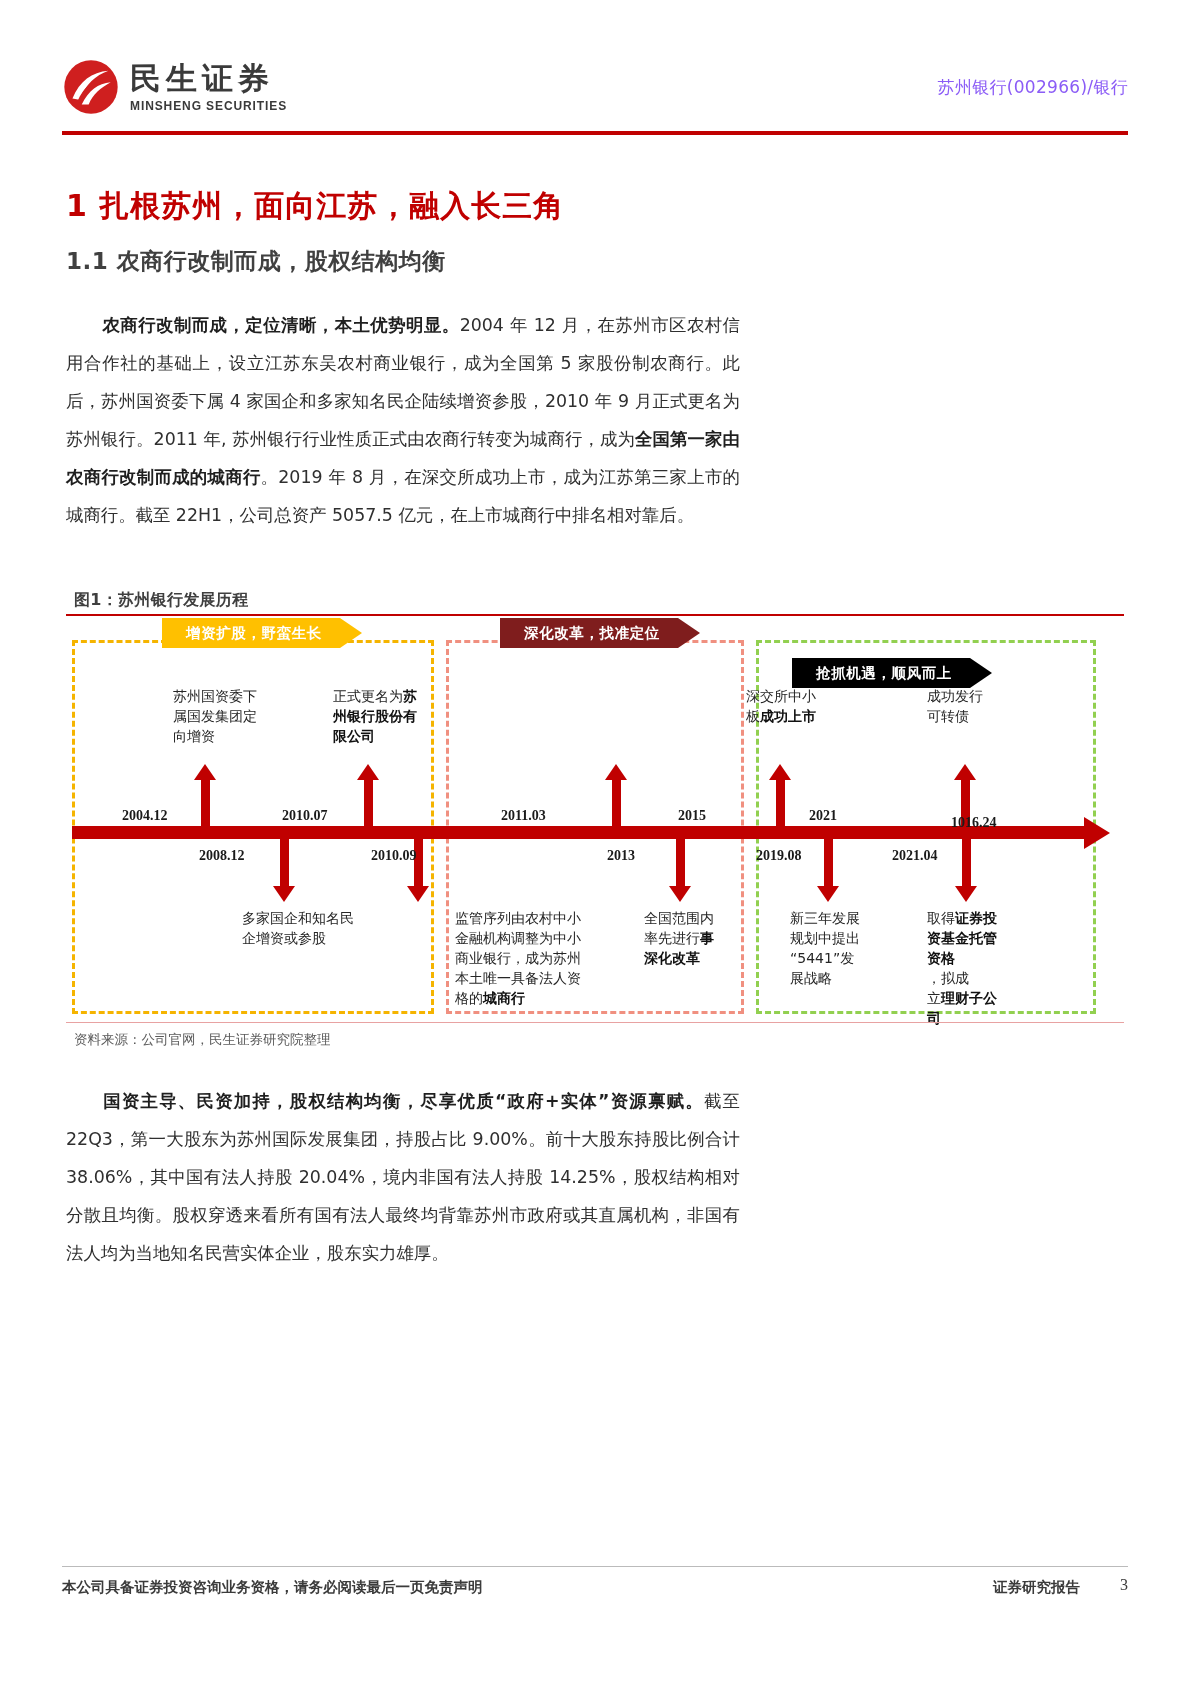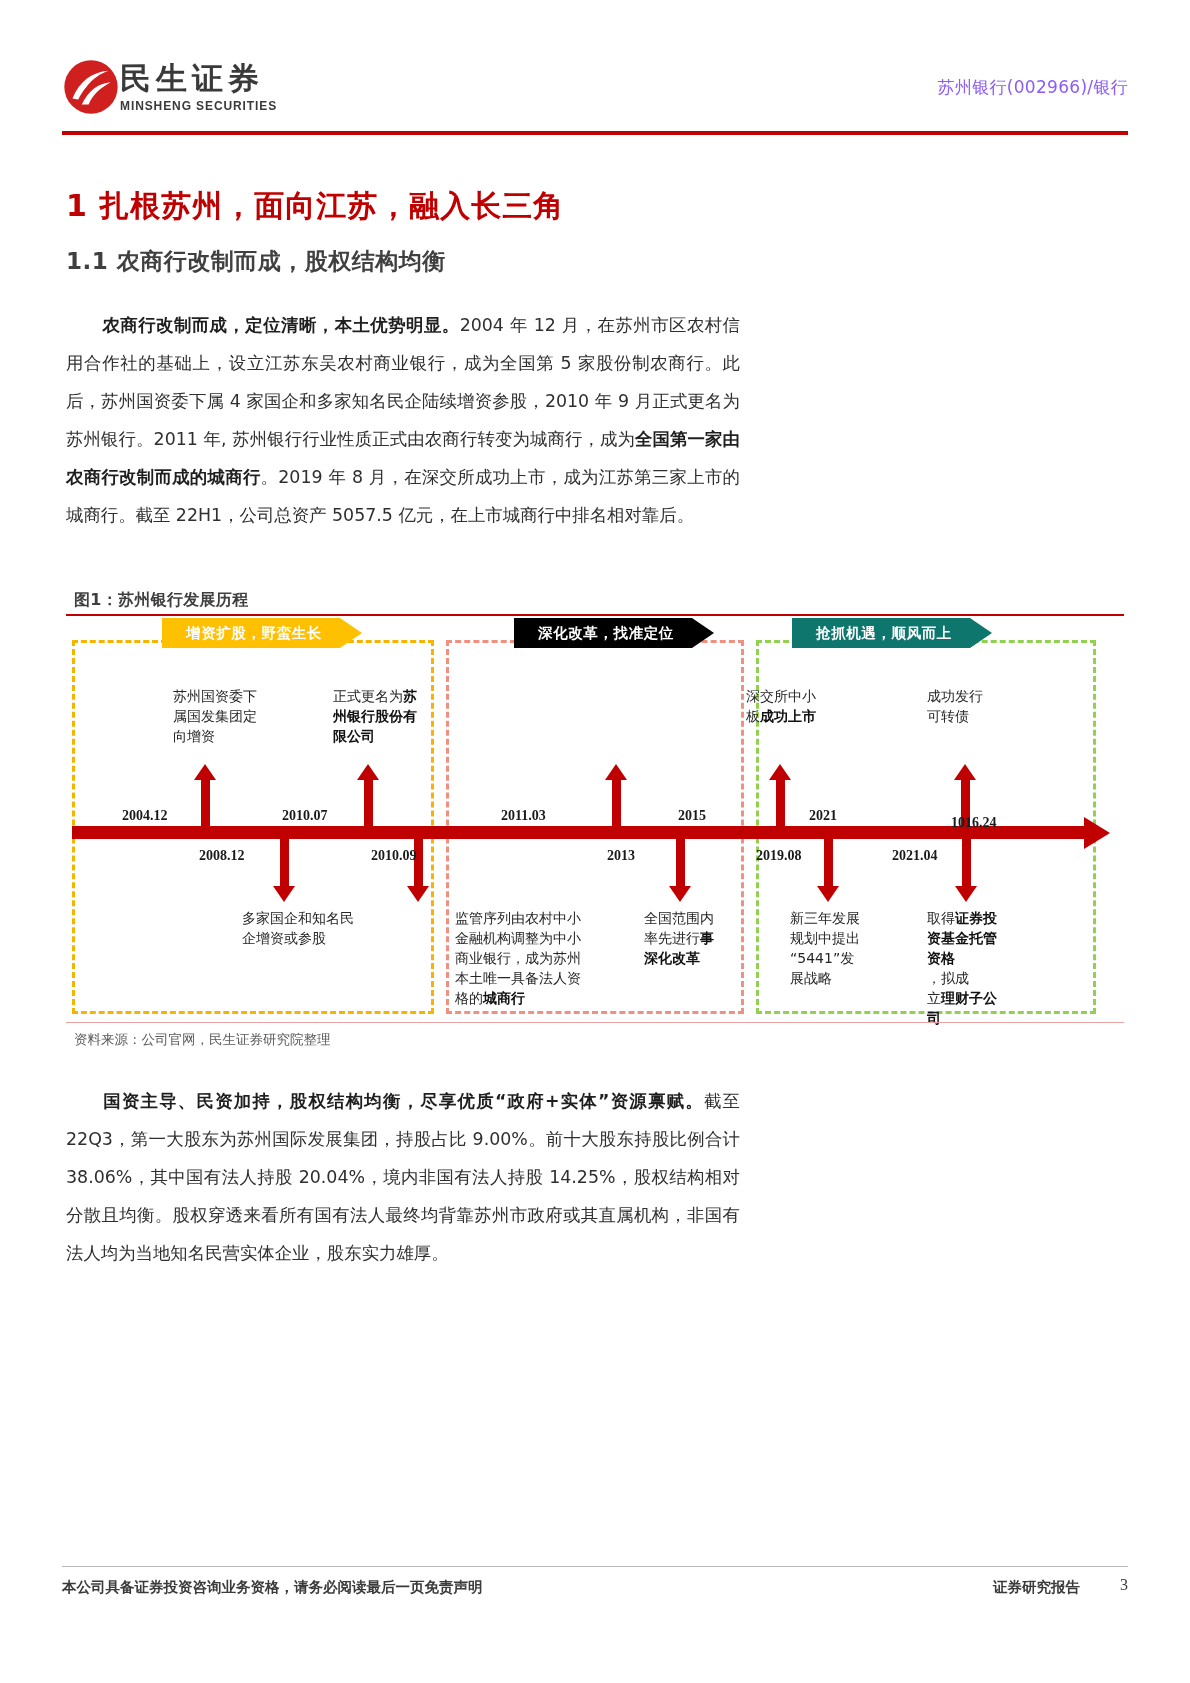--- a/index.html
+++ b/index.html
@@ -13,21 +13,21 @@
     position: relative;
     overflow: hidden;
   }
 
   
   .page-header {
     position: absolute;
     left: 62px; top: 42px; width: 1066px; height: 90px;
     display: flex; align-items: center; justify-content: space-between;
   }
-  .logo-wrap { display: flex; align-items: center; }
+  .logo-wrap { display: flex; align-items: center; gap: 10px; }
   .logo-mark { width: 58px; height: 58px; flex: 0 0 auto; }
   .logo-text-block { display: flex; flex-direction: column; justify-content: center; }
   .logo-cn {
     font-size: 31px; font-weight: 700; letter-spacing: 5px;
     color: #3a3a3a; line-height: 1.1;
     font-family: "DejaVu Sans", "Liberation Sans", sans-serif;
   }
   .logo-en {
     font-size: 12px; font-weight: 700; letter-spacing: 0.9px;
     color: #3a3a3a; margin-top: 3px;
@@ -112,22 +112,22 @@
   
   .phase-banner {
     position: absolute; top: 0px; height: 30px;
     display: flex; align-items: center; justify-content: center;
     color: #ffffff; font-size: 14.5px; font-weight: 700;
     letter-spacing: 0.6px; padding-right: 16px;
     font-family: "DejaVu Sans", "Liberation Sans", sans-serif;
     clip-path: polygon(0 0, calc(100% - 22px) 0, 100% 50%, calc(100% - 22px) 100%, 0 100%);
   }
   .phase-banner.b1 { background: #ffc000; }
-  .phase-banner.b2 { background: #000000; margin-left: 14px; }
-  .phase-banner.b3 { background: #0f766e; }
+  .phase-banner.b2 { background: #7f1d1d; }
+  .phase-banner.b3 { background: #000000; margin-top: 40px; }
 
   
   .axis {
     position: absolute; left: 6px; top: 208px; width: 1014px; height: 13px;
     background: #c00000;
   }
   .axis-head {
     position: absolute; left: 1018px; top: 199px;
     width: 0; height: 0;
     border-top: 16px solid transparent;

